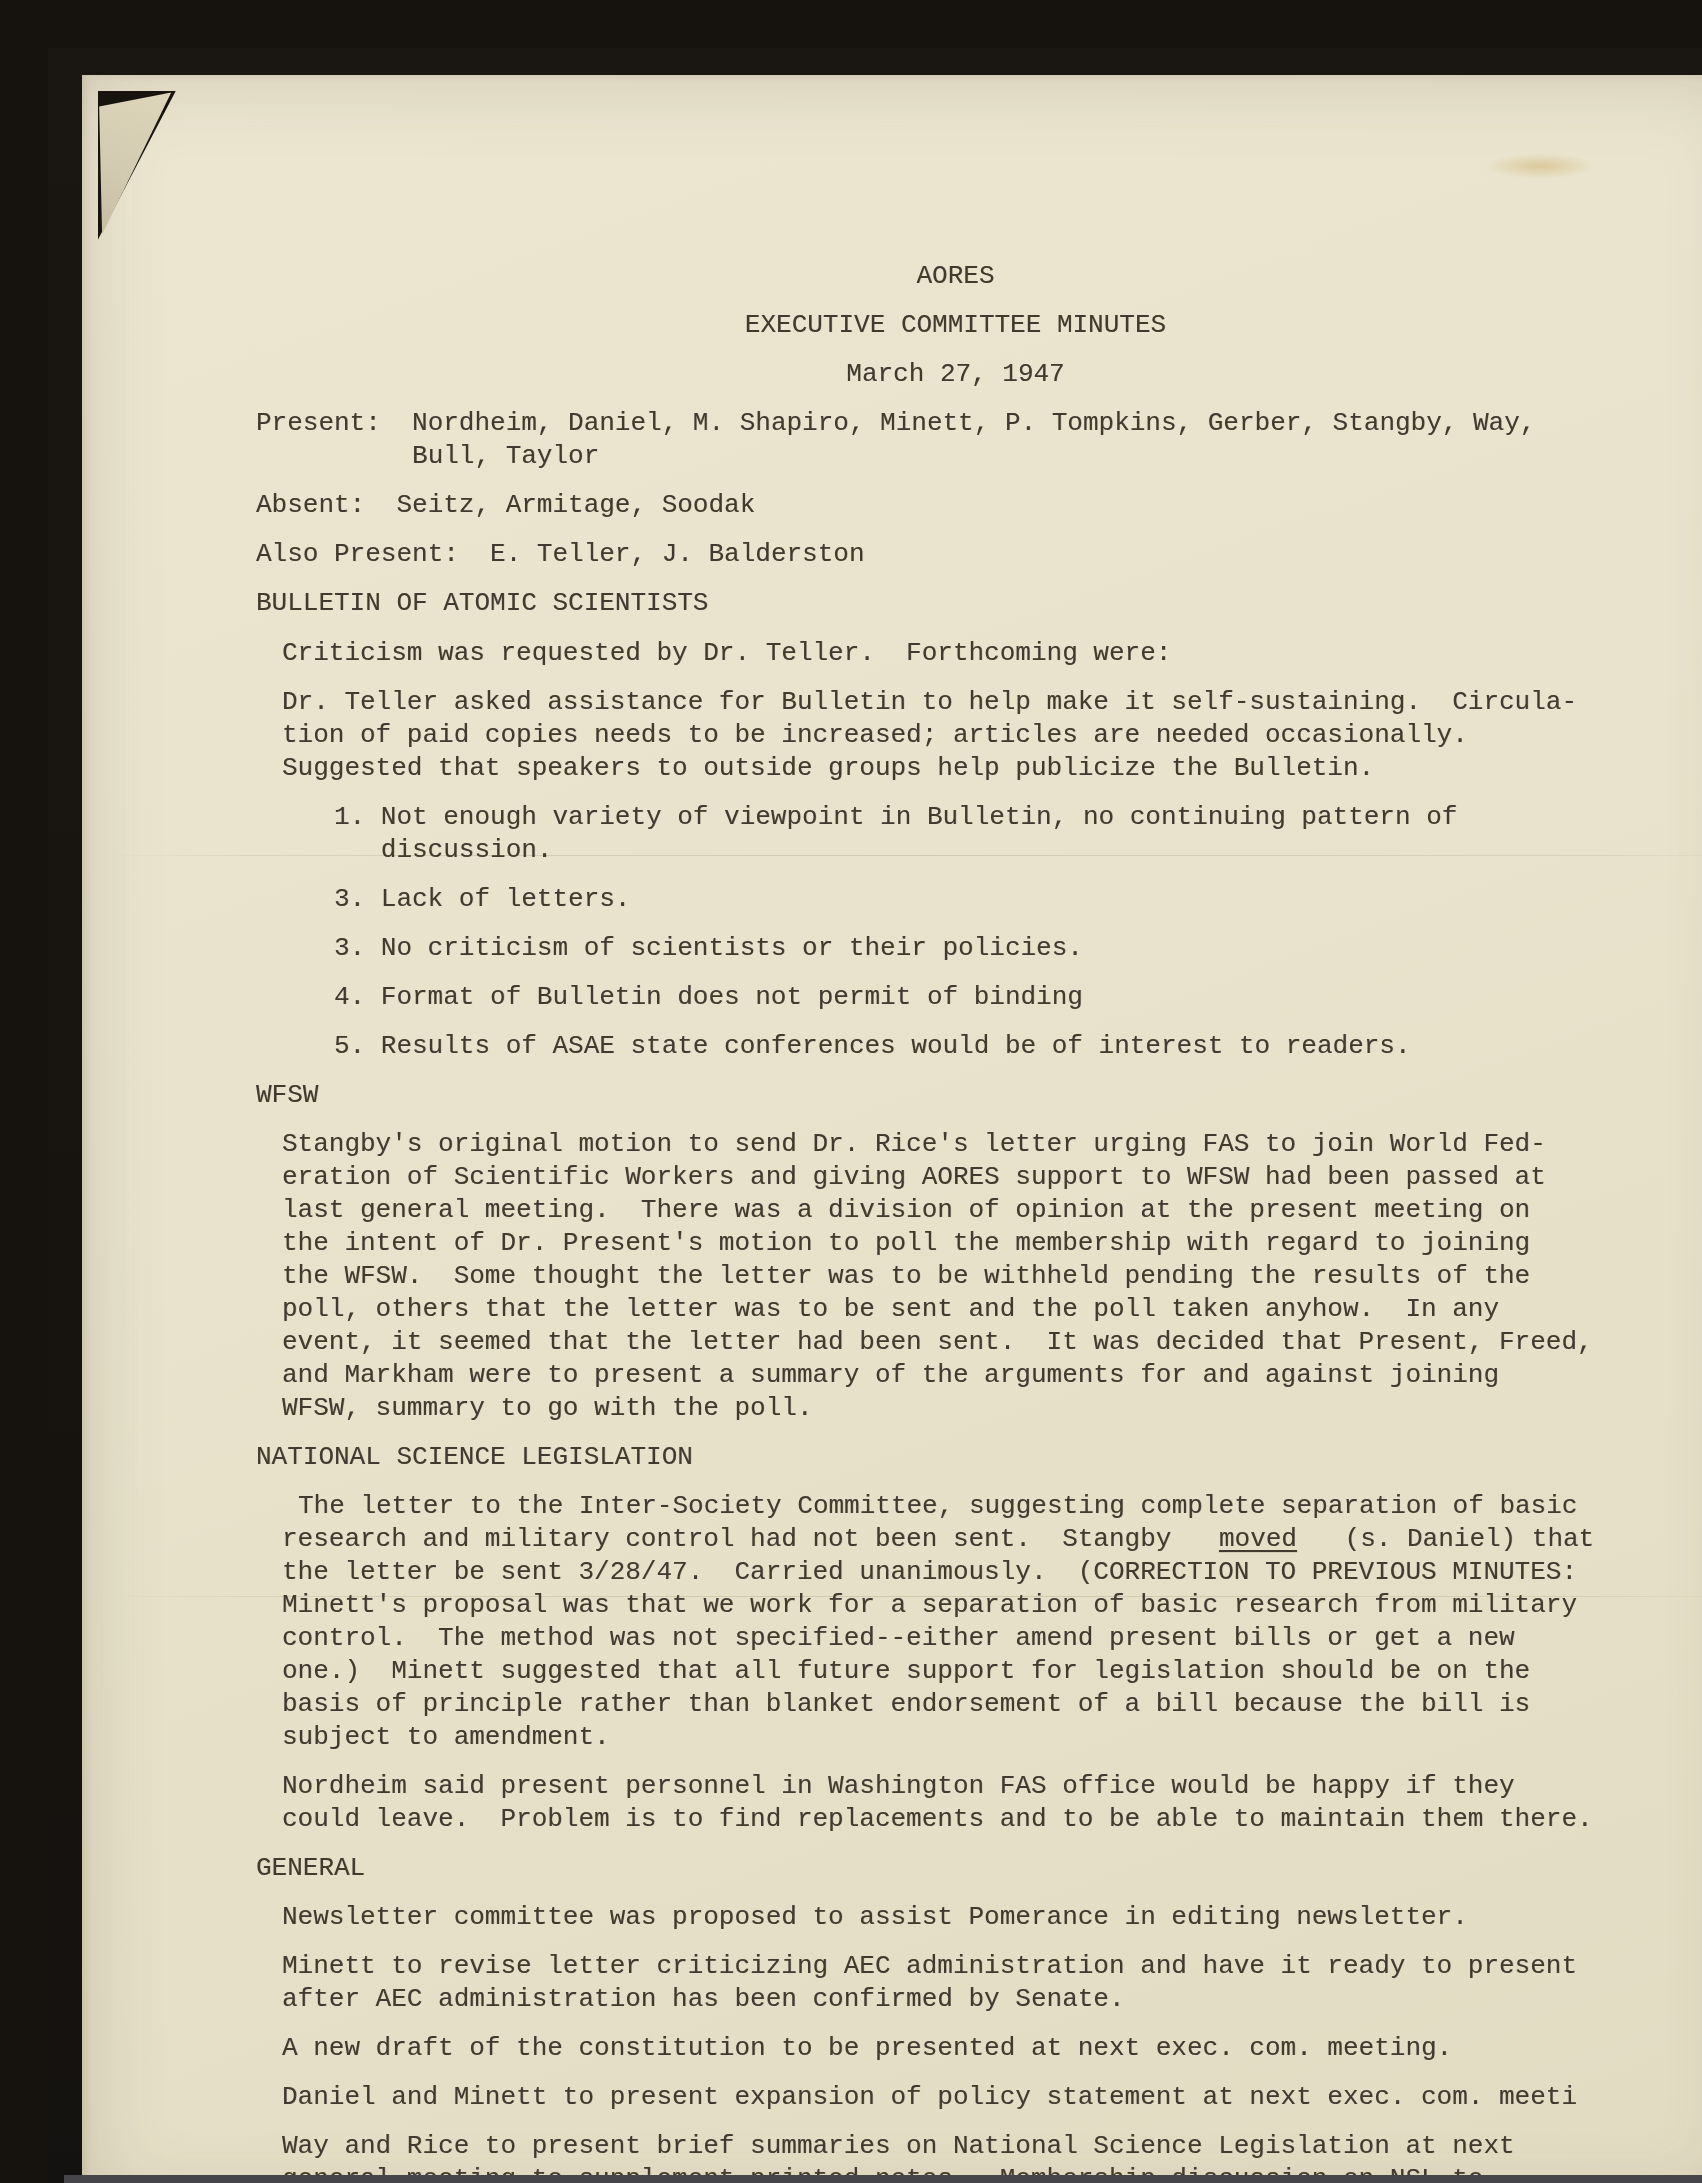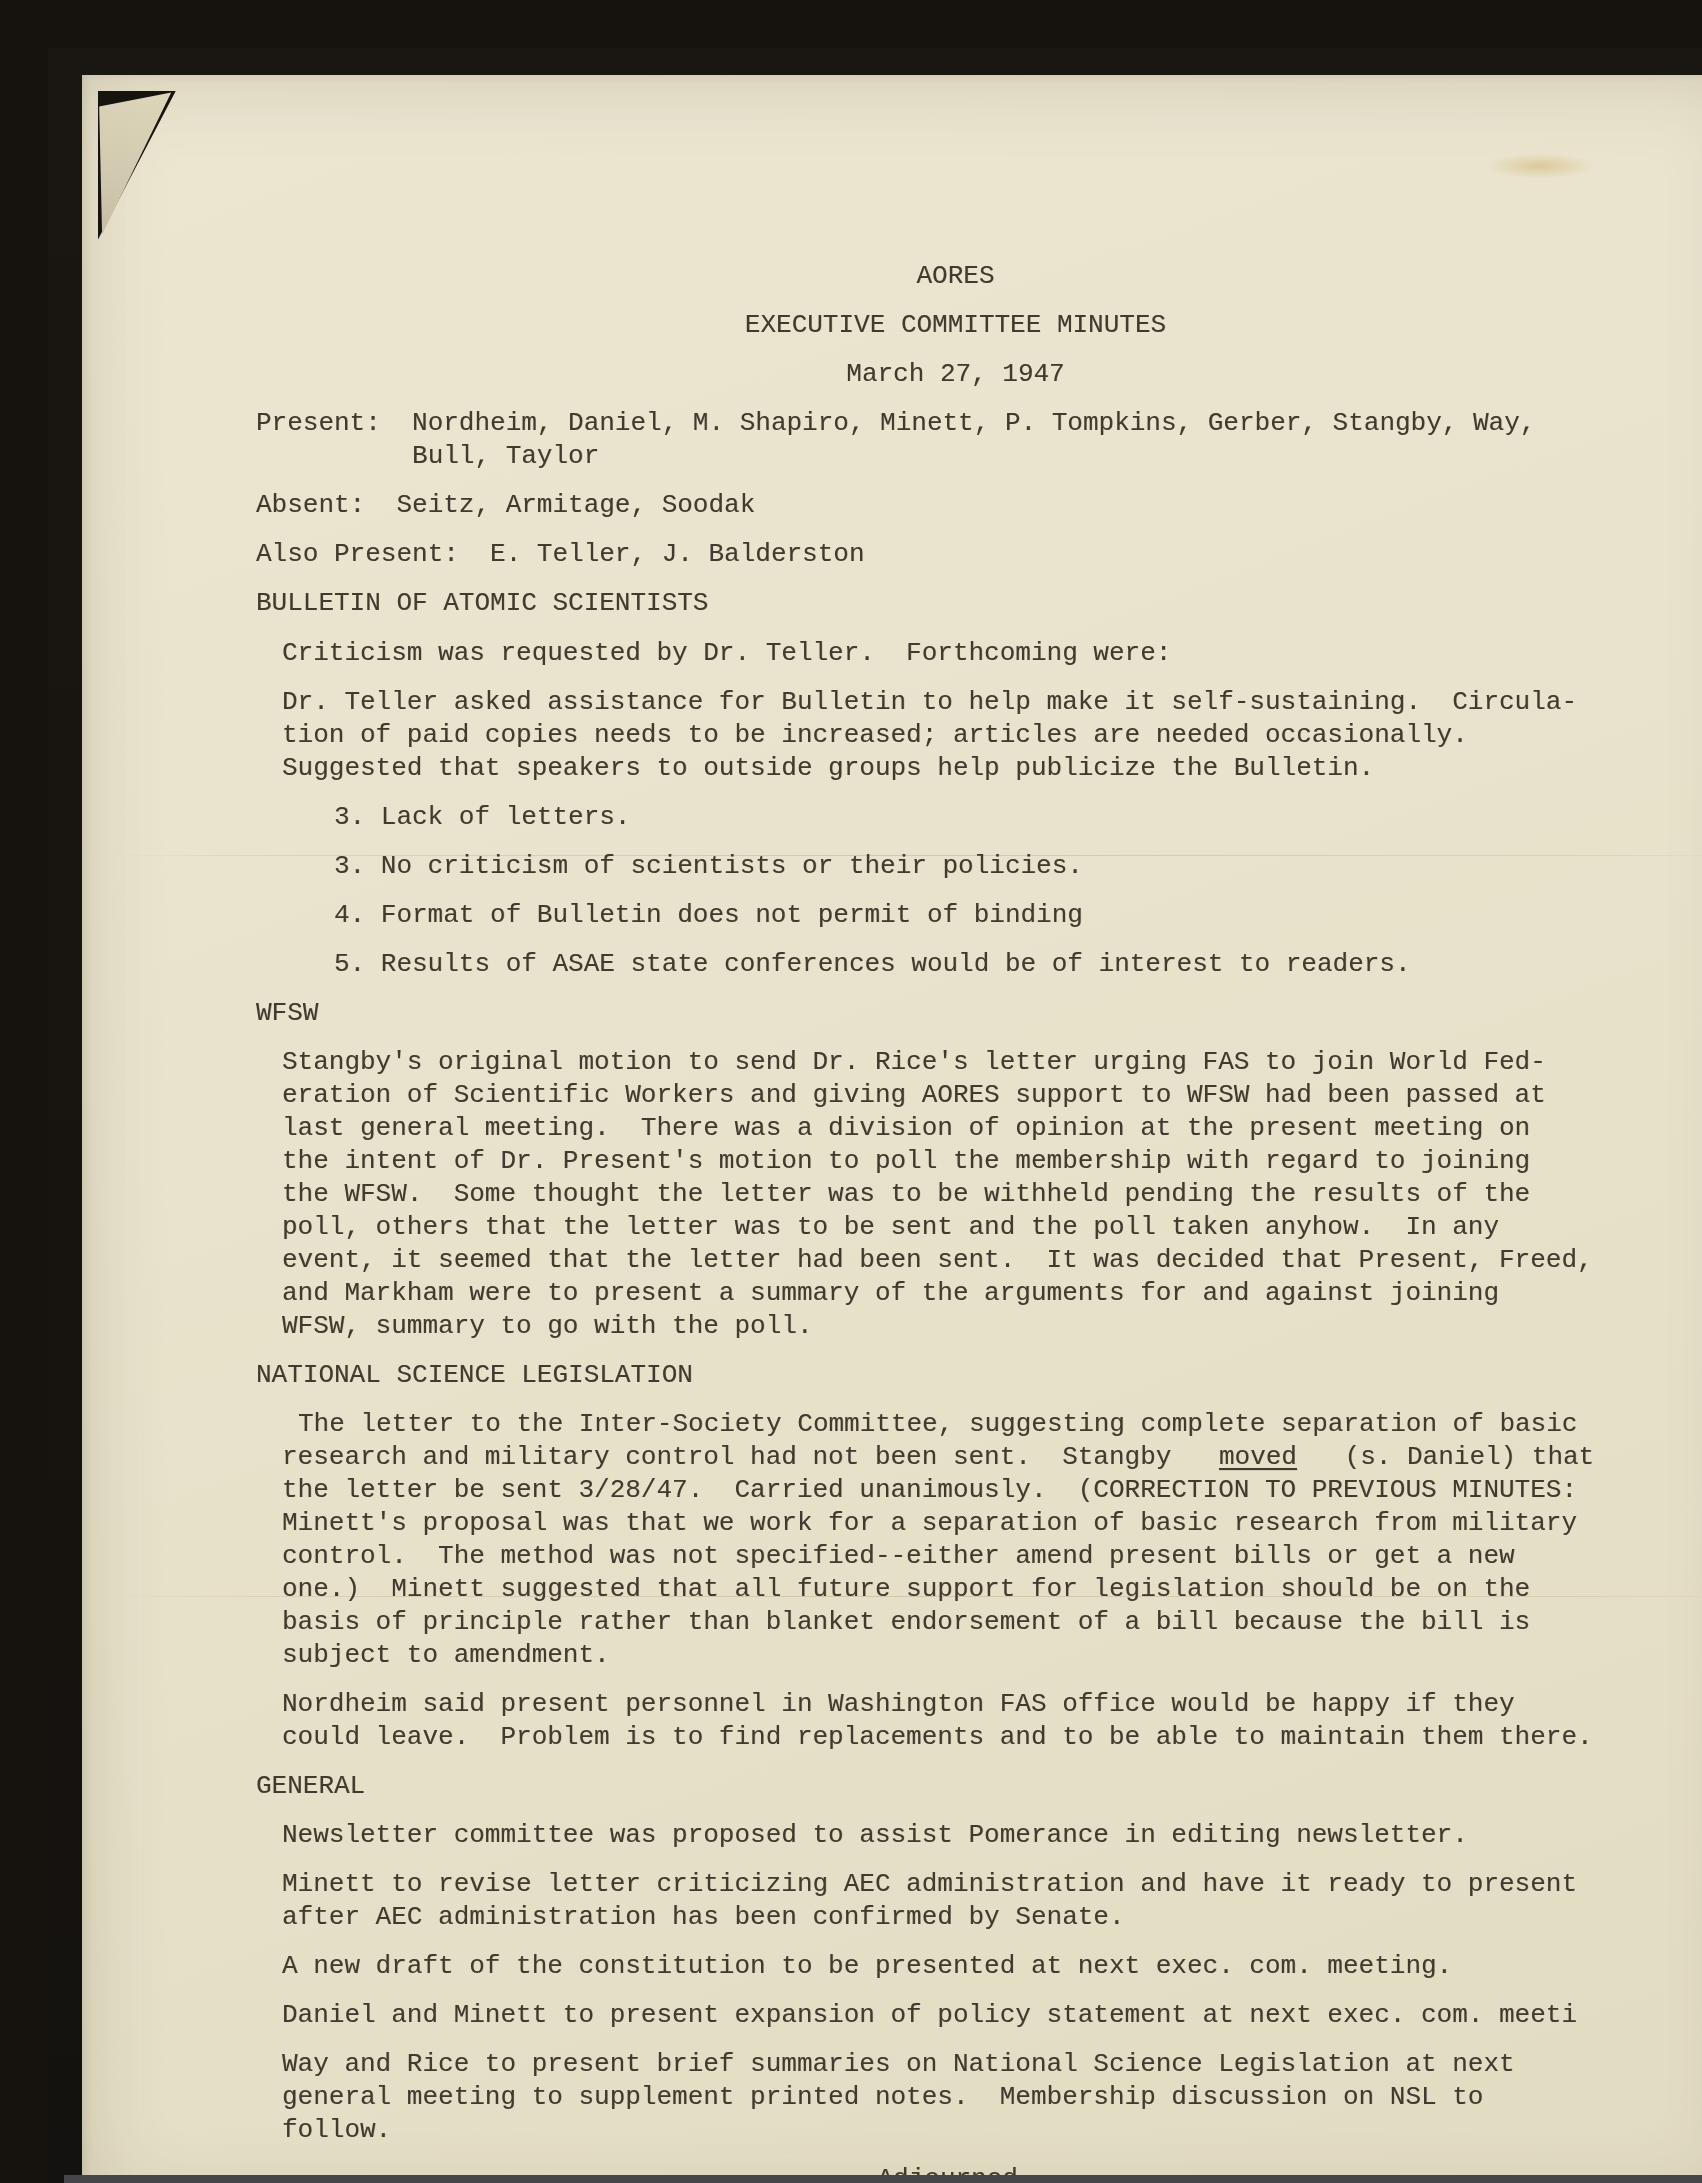--- a/index.html
+++ b/index.html
@@ -83,20 +83,22 @@
       <div class="att gap-md">Present:  Nordheim, Daniel, M. Shapiro, Minett, P. Tompkins, Gerber, Stangby, Way,
           Bull, Taylor</div>
       <div class="att">Absent:  Seitz, Armitage, Soodak</div>
       <div class="att">Also Present:  E. Teller, J. Balderston</div>
 
       <div class="head gap-lg">BULLETIN OF ATOMIC SCIENTISTS</div>
       <div class="para gap-lg">Criticism was requested by Dr. Teller.  Forthcoming were:</div>
       <div class="para">Dr. Teller asked assistance for Bulletin to help make it self-sustaining.  Circula-
 tion of paid copies needs to be increased; articles are needed occasionally.
 Suggested that speakers to outside groups help publicize the Bulletin.</div>
+      <div class="list-item">1. Not enough variety of viewpoint in Bulletin, no continuing pattern of
+   discussion.</div>
       <div class="list-item">3. Lack of letters.</div>
       <div class="list-item">3. No criticism of scientists or their policies.</div>
       <div class="list-item">4. Format of Bulletin does not permit of binding</div>
       <div class="list-item">5. Results of ASAE state conferences would be of interest to readers.</div>
 
       <div class="head gap-sm">WFSW</div>
       <div class="para">Stangby's original motion to send Dr. Rice's letter urging FAS to join World Fed-
 eration of Scientific Workers and giving AORES support to WFSW had been passed at
 last general meeting.  There was a division of opinion at the present meeting on
 the intent of Dr. Present's motion to poll the membership with regard to joining

